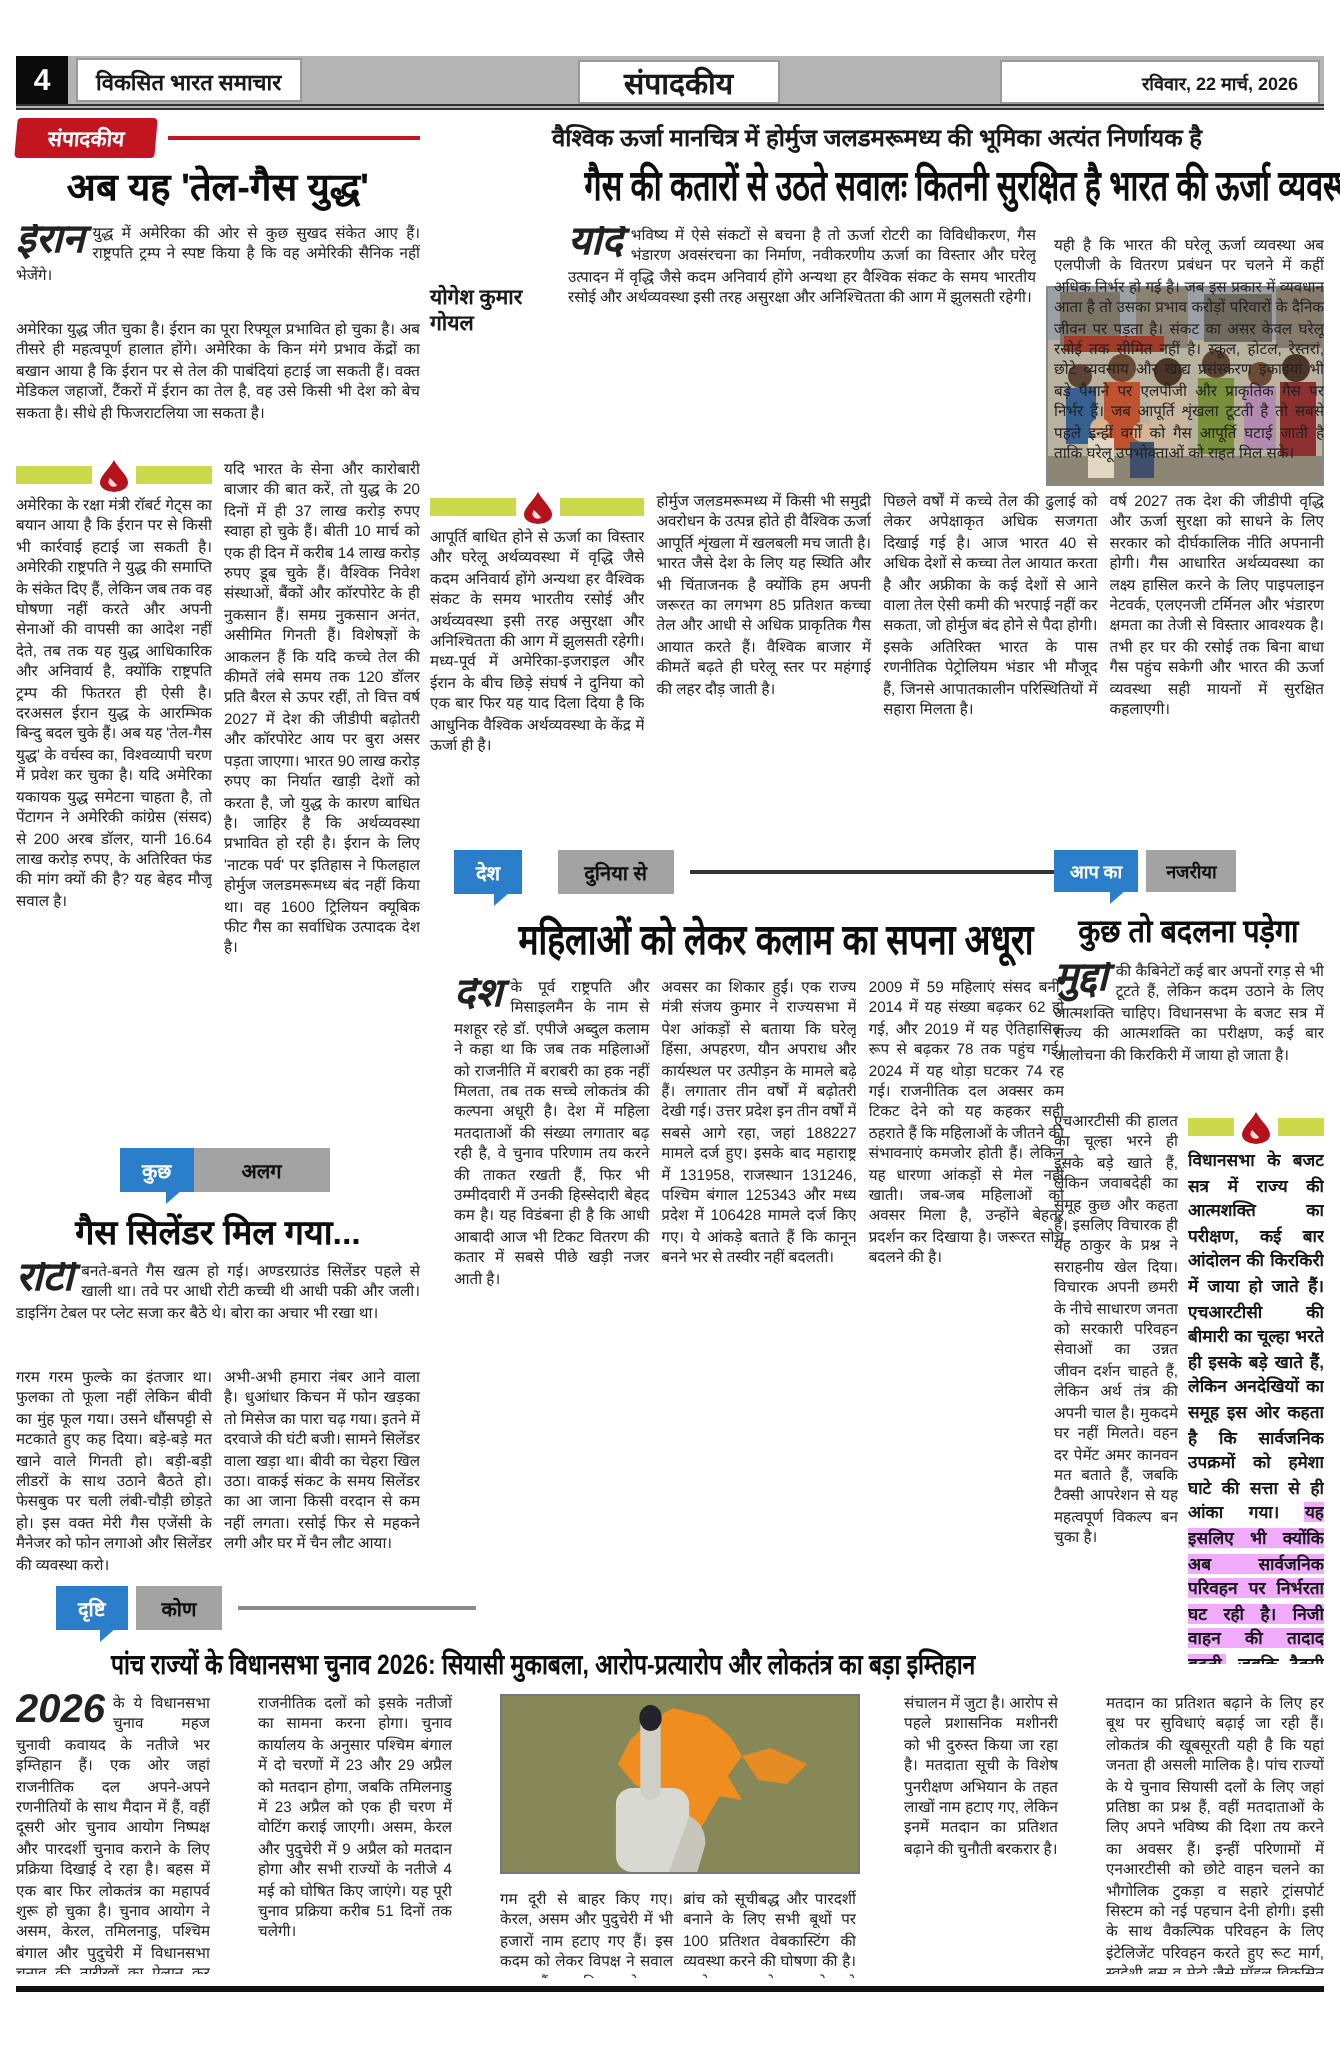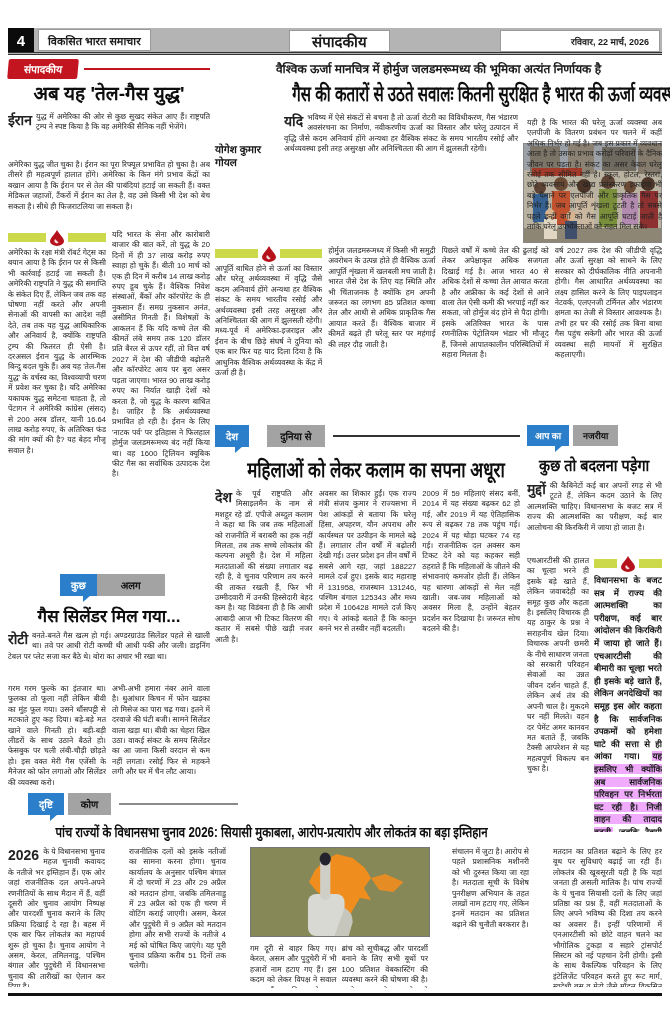--- a/index.html
+++ b/index.html
@@ -11,21 +11,21 @@
   .pageno{width:26px;background:#0b0b0b;color:#fff;font-weight:bold;font-size:15px;
           display:flex;align-items:center;justify-content:center;}
   .mh-box{background:#fff;border:1px solid #999;display:flex;align-items:center;padding:0 9px;
           font-weight:bold;font-size:11px;margin:1px 0;}
   .mh-paper{margin-left:4px;}
   .mh-section{position:absolute;left:281px;top:1px;height:20px;font-size:15px;padding:0 22px;}
   .mh-date{position:absolute;right:2px;top:1px;height:20px;font-size:9px;font-weight:bold;padding:0 10px 0 70px;}
   
   .bodytxt{font-size:7.6px;line-height:10.4px;text-align:justify;color:#222;overflow:hidden;
            word-break:break-word;}
-  .drop-big{float:left;font-weight:bold;font-size:14px;line-height:15px;margin:1px 4px 0 0;}
+  .drop-big{float:left;font-weight:bold;font-size:20px;line-height:15px;margin:1px 4px 0 0;font-style:italic;}
   .cols{display:flex;gap:6px;}
   .col{flex:1;}
   h1,h2,h3{margin:0;font-weight:bold;color:#0d0d0d;}
   .condense{display:inline-block;white-space:nowrap;transform-origin:center;}
   
   .ed-row{position:absolute;left:8px;top:59px;width:202px;display:flex;align-items:center;}
   .ed-label{background:#c3151f;color:#fff;font-weight:bold;font-size:10.5px;padding:3px 16px;
             transform:skewX(-5deg);border-radius:2px;}
   .ed-line{flex:1;border-top:2px solid #c3151f;margin-left:6px;}
   
@@ -45,21 +45,21 @@
   #left-article h2{font-size:19px;text-align:center;margin-bottom:6px;}
   #cyl-block{position:absolute;left:8px;top:558px;width:202px;}
   #cyl-block h2{font-size:17px;text-align:center;margin:8px 0 4px;}
   
   #main-article{position:absolute;left:215px;top:60px;width:447px;}
   .kicker{font-size:12px;font-weight:bold;text-align:center;margin-bottom:4px;}
   #main-article h1{font-size:21px;text-align:center;line-height:26px;margin:2px 0 6px;}
   .byline{width:64px;font-weight:bold;font-size:10.5px;padding-top:30px;line-height:13px;}
   .photo{width:137px;height:98px;margin-top:30px;flex:none;border:1px solid #888;}
   
-  #women-article{position:absolute;left:215px;top:425px;width:305px;}
+  #women-article{position:absolute;left:227px;top:425px;width:305px;}
   #women-article h1{font-size:21px;text-align:center;margin:8px 0 6px;}
   
   #nazariya{position:absolute;left:527px;top:425px;width:135px;}
   #nazariya h2{font-size:16px;text-align:center;margin:8px 0 5px;}
   .boldtxt{font-size:8.6px;line-height:12.6px;font-weight:bold;text-align:justify;}
   mark{background:#f0abfc;color:inherit;}
   
   #elections{position:absolute;left:8px;top:793px;width:654px;}
   #elections h2{width:520px;font-size:14px;text-align:center;margin:7px 0 6px;}
   .vote-img{width:178px;height:88px;border:1px solid #777;}

